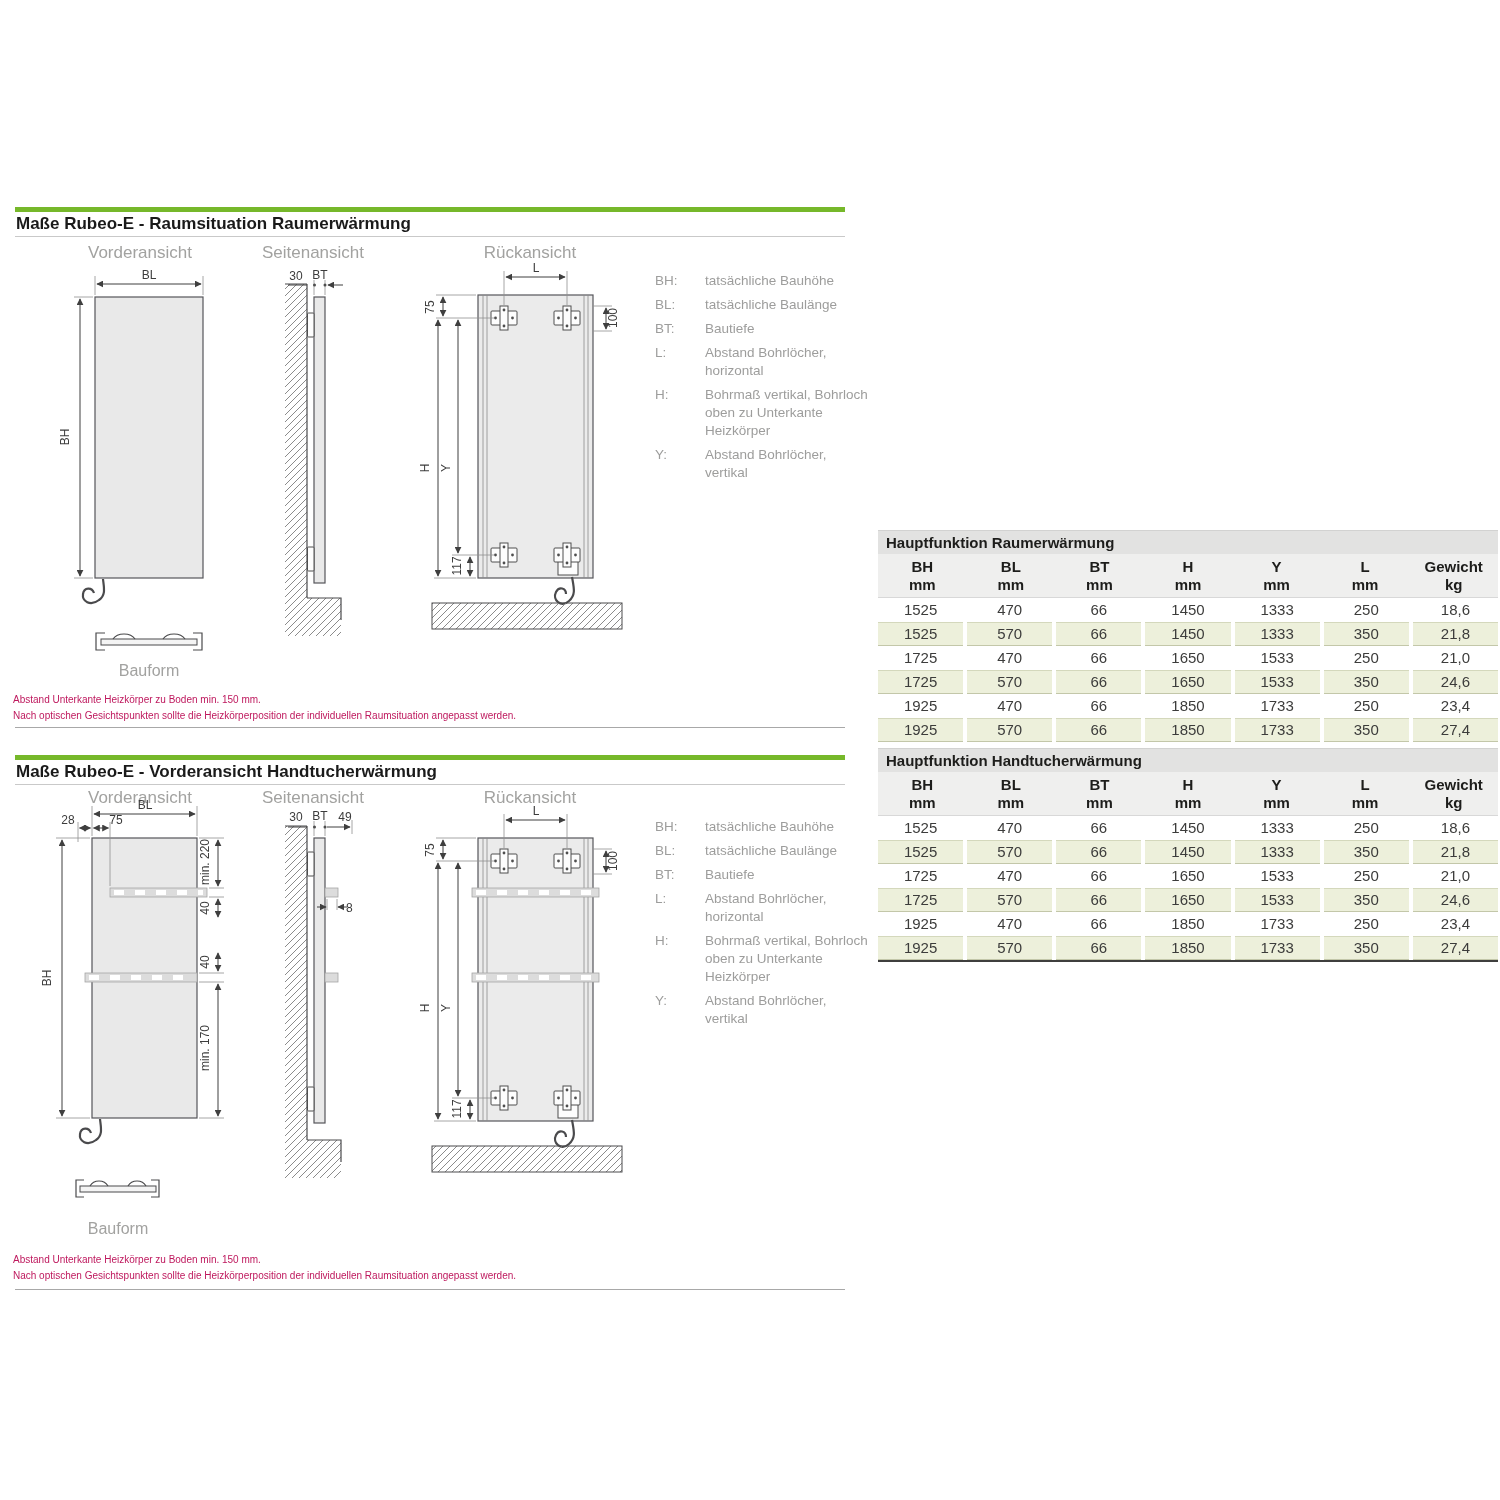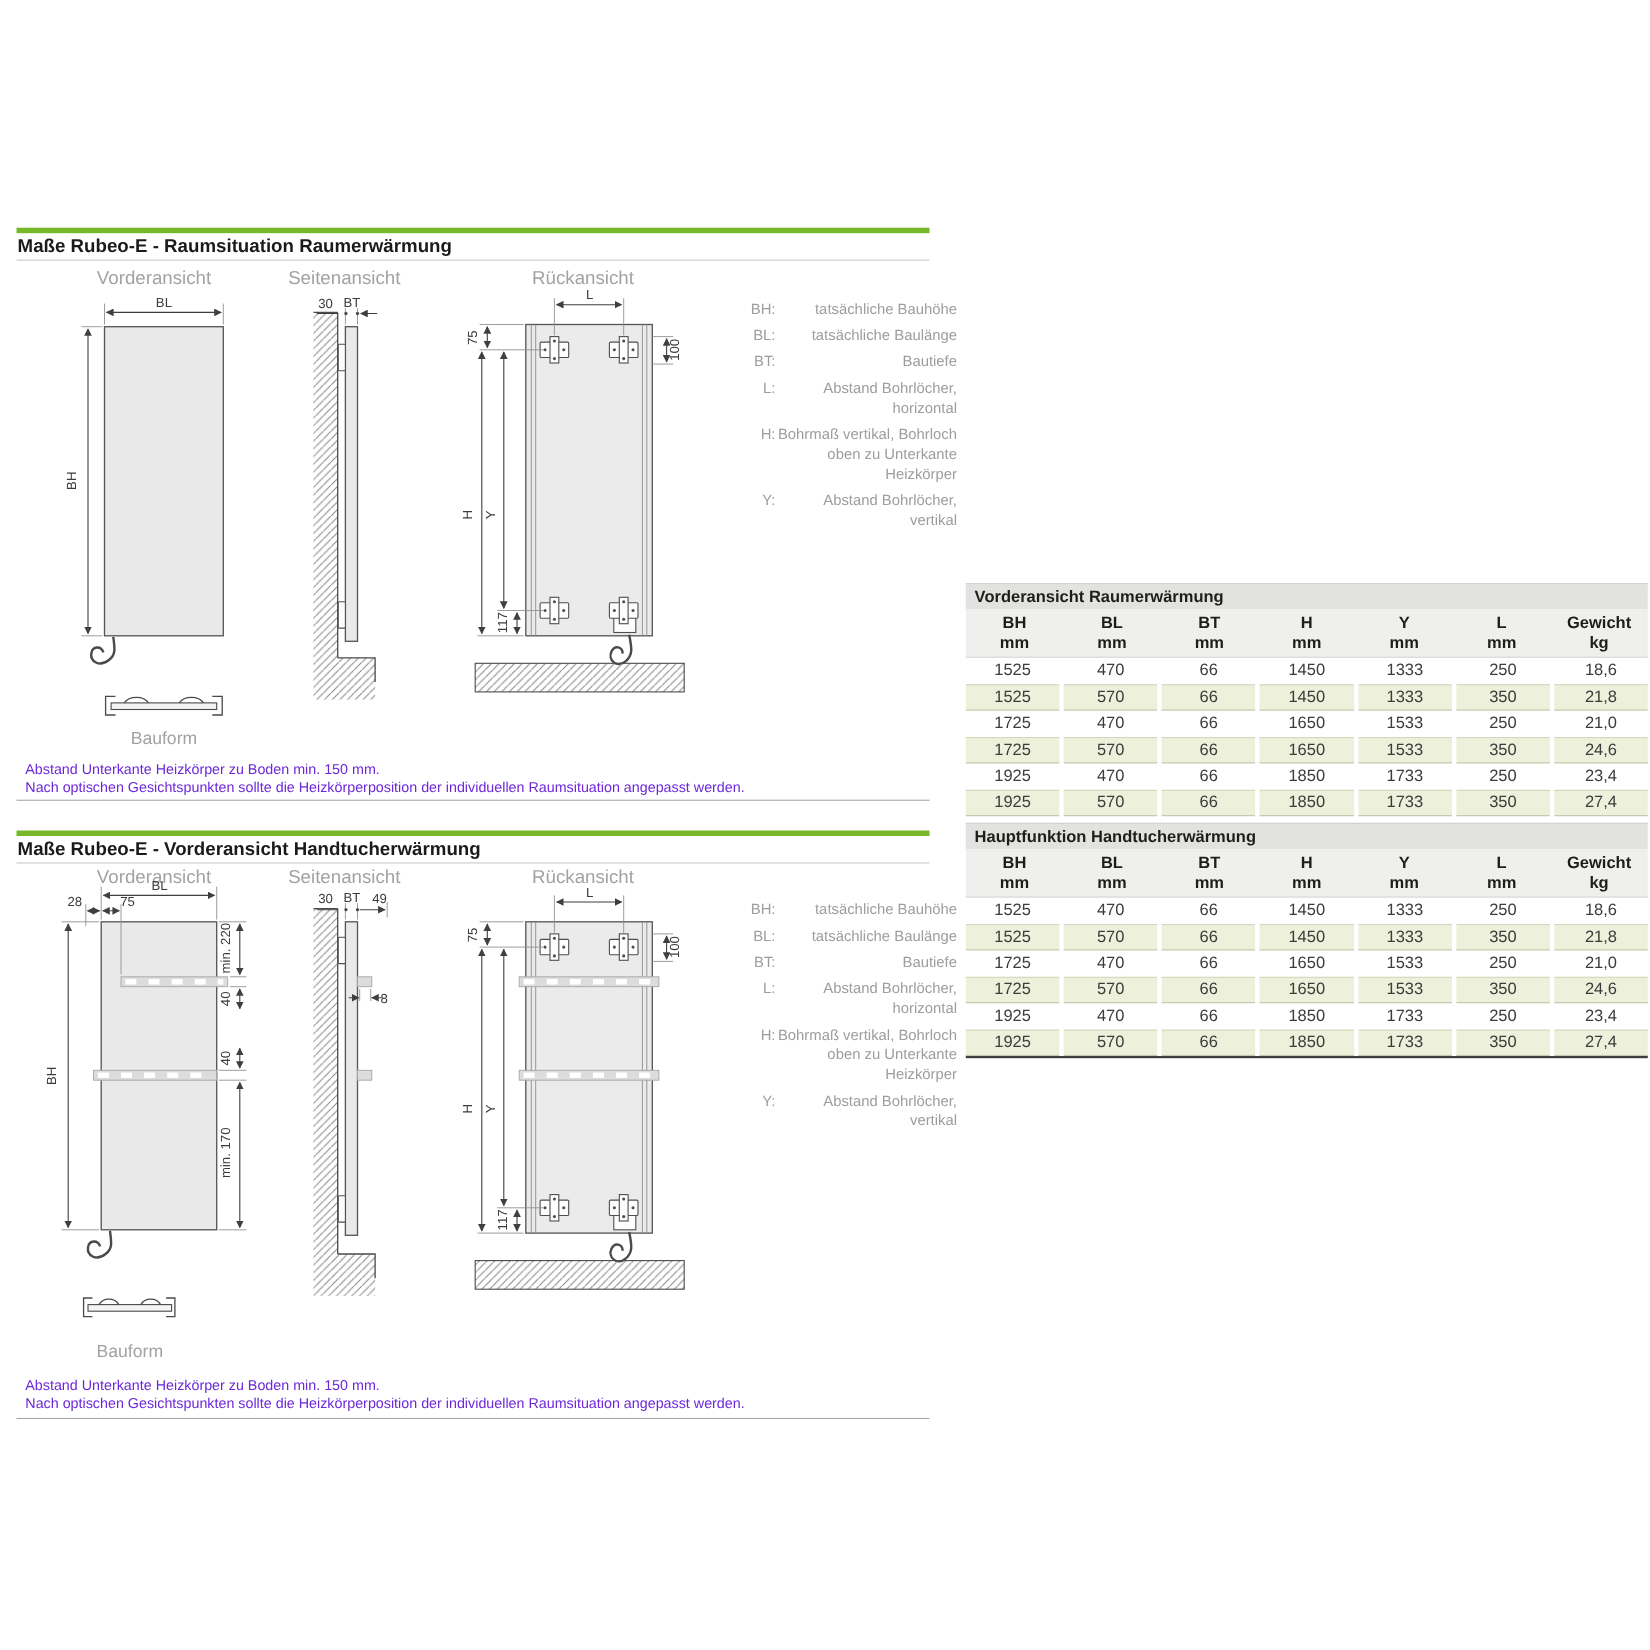--- a/index.html
+++ b/index.html
@@ -1,23 +1,23 @@
 <!DOCTYPE html>
 <html><head>
 <meta charset="utf-8">
 <style>
   html,body{margin:0;padding:0;background:#fff;}
   body{width:1500px;height:1500px;position:relative;font-family:"Liberation Sans",sans-serif;color:#1d1d1b;}
   .greenbar{position:absolute;left:15px;width:830px;height:5px;background:#76b82a;}
   .sec-title{position:absolute;left:16px;width:830px;font-size:17px;font-weight:bold;color:#1a1a1a;}
   .title-rule{position:absolute;left:15px;width:830px;height:1px;background:#c9c9c9;}
   .tail-rule{position:absolute;left:15px;width:830px;height:1px;background:#a8a8a8;}
-  .notes{position:absolute;left:23px;width:830px;font-size:13px;line-height:16px;color:#6d28d9;}
+  .notes{position:absolute;left:13px;width:830px;font-size:10px;line-height:16px;color:#be185d;}
   .legend{position:absolute;width:215px;font-size:13.5px;line-height:18px;color:#9d9d9c;}
-  .lrow{display:flex;margin-bottom:6px;text-align:right;}
+  .lrow{display:flex;margin-bottom:6px;}
   .lkey{width:50px;flex:none;}
   .lval{flex:1;}
   .diag{position:absolute;}
   
   .dln{stroke:#4a4a4c;stroke-width:1.2;fill:none;}
   .ext{stroke:#8f8f8f;stroke-width:0.8;fill:none;}
   .dim{stroke:#3f3f3f;stroke-width:1;fill:none;}
   .panel{fill:#e9e9e9;stroke:#55555a;stroke-width:1.2;}
   .panelr{fill:#ebebeb;stroke:#55555a;stroke-width:1.2;}
   .inner{stroke:#8a8a8a;stroke-width:0.8;}
@@ -316,21 +316,21 @@
   </div>
 
   <div class="notes" style="top:1252px">
     <div>Abstand Unterkante Heizkörper zu Boden min. 150 mm.</div>
     <div>Nach optischen Gesichtspunkten sollte die Heizkörperposition der individuellen Raumsituation angepasst werden.</div>
   </div>
   <div class="tail-rule" style="top:1289px"></div>
 
   <div class="tables">
     <div class="tbl tbl1">
-      <div class="tbl-bar">Vorderansicht Raumerwärmung</div>
+      <div class="tbl-bar">Hauptfunktion Raumerwärmung</div>
       <div class="t-head">
           <div class="t-hcell">
             <div>BH</div>
             <div>mm</div>
           </div>
           <div class="t-hcell">
             <div>BL</div>
             <div>mm</div>
           </div>
           <div class="t-hcell">

